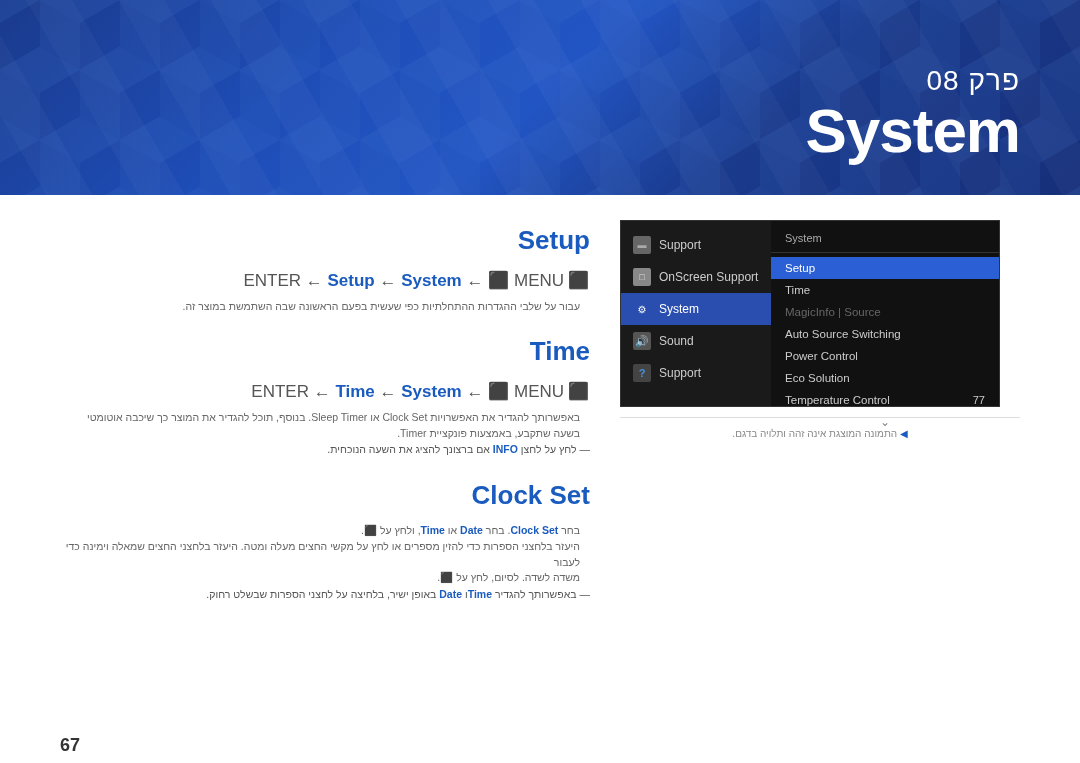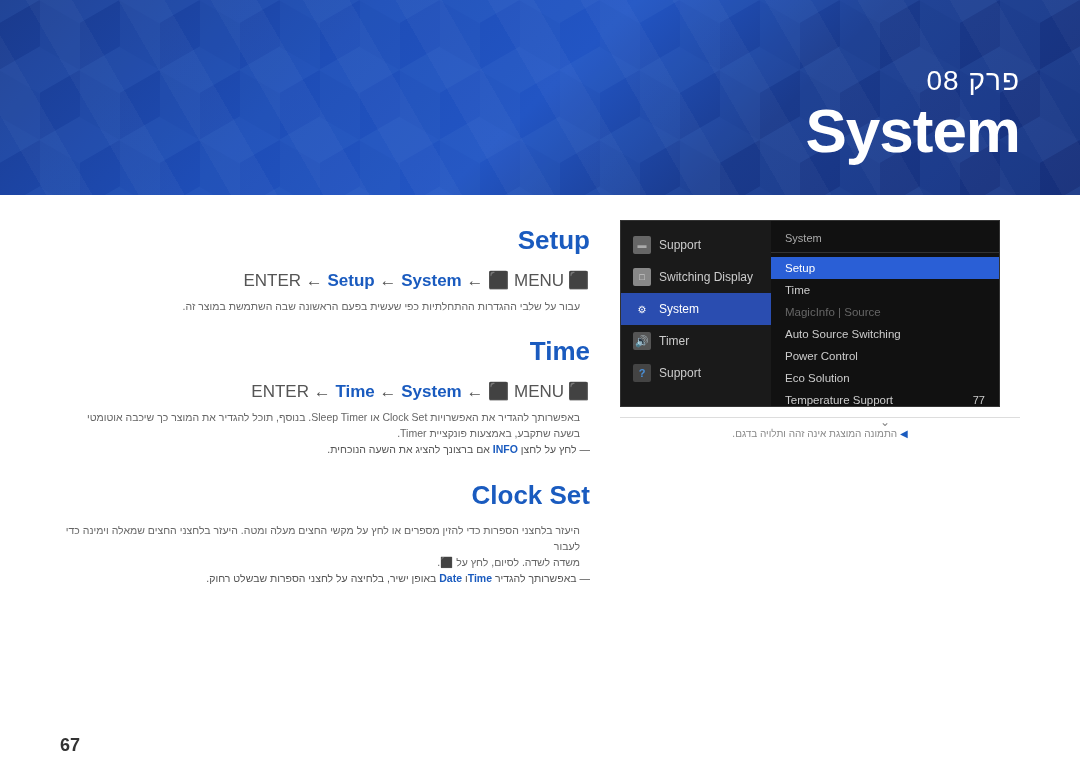--- a/index.html
+++ b/index.html
@@ -309,20 +309,23 @@
       </div>
       <div class="sub-instruction">באפשרותך להגדיר את האפשרויות Clock Set או Sleep Timer. בנוסף, תוכל להגדיר את המוצר כך שיכבה אוטומטי בשעה שתקבע, באמצעות פונקציית Timer.</div>
       <div class="note-line">
         <span>לחץ על לחצן <span class="note-blue">INFO</span> אם ברצונך להציג את השעה הנוכחית.</span>
       </div>
     </div>
 
     <div class="section-block">
       <div class="section-title">Clock Set</div>
       <div class="sub-instruction">
+        בחר <span class="note-blue">Clock Set</span>. בחר <span class="note-blue">Date</span> או <span class="note-blue">Time</span>, ולחץ על ⬛.
+      </div>
+      <div class="sub-instruction">
         היעזר בלחצני הספרות כדי להזין מספרים או לחץ על מקשי החצים מעלה ומטה. היעזר בלחצני החצים שמאלה וימינה כדי לעבור<br>
         משדה לשדה. לסיום, לחץ על ⬛.
       </div>
       <div class="note-line">
         <span>באפשרותך להגדיר <span class="note-blue">Time</span>ו <span class="note-blue">Date</span> באופן ישיר, בלחיצה על לחצני הספרות שבשלט רחוק.</span>
       </div>
     </div>
 
   </div>
 
@@ -334,52 +337,52 @@
           <div class="menu-item">
             <div class="menu-icon picture">
               <span style="color:#aaa; font-size:9px;">▬</span>
             </div>
             <span>Support</span>
           </div>
           <div class="menu-item">
             <div class="menu-icon osd">
               <span style="color:#ddd; font-size:9px;">□</span>
             </div>
-            <span>Switching Display</span>
+            <span>OnScreen Support</span>
           </div>
           <div class="menu-item active">
             <div class="menu-icon system">
               <span style="color:#fff; font-size:10px;">⚙</span>
             </div>
             <span>System</span>
           </div>
           <div class="menu-item">
             <div class="menu-icon sound">
               <span style="color:#aaa; font-size:11px;">🔊</span>
             </div>
-            <span>Timer</span>
+            <span>Sound</span>
           </div>
           <div class="menu-item">
             <div class="menu-icon support">
               <span style="color:#4a90d9; font-size:11px; font-weight:bold;">?</span>
             </div>
             <span>Support</span>
           </div>
         </div>
 
         <div class="menu-content">
           <div class="menu-content-header">System</div>
           <div class="submenu-item selected">Setup</div>
           <div class="submenu-item">Time</div>
           <div class="submenu-item disabled">MagicInfo | Source</div>
           <div class="submenu-item">Auto Source Switching</div>
           <div class="submenu-item">Power Control</div>
           <div class="submenu-item">Eco Solution</div>
           <div class="submenu-item with-number">
-            <span>Temperature Support</span>
+            <span>Temperature Control</span>
             <span class="submenu-number">77</span>
           </div>
           <div class="chevron-down">⌄</div>
         </div>
       </div>
     </div>
 
     <div class="menu-note">
       <div class="menu-note-text">
         <span class="blue-note">◀ </span>

